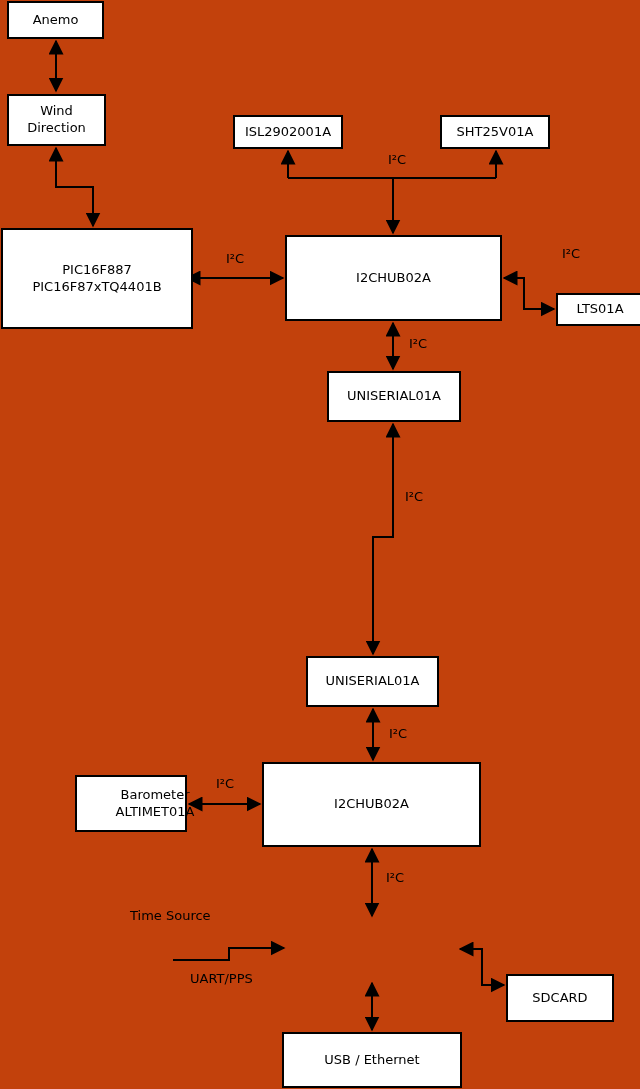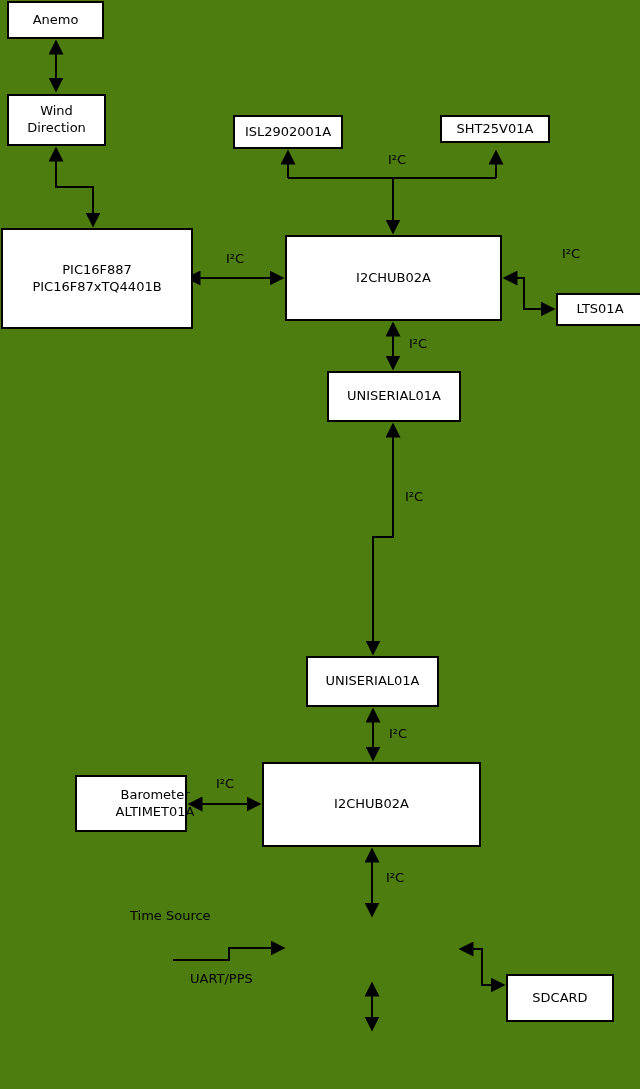--- a/index.html
+++ b/index.html
@@ -4,21 +4,21 @@
 <style>
   html, body {
     margin: 0;
     padding: 0;
     background: #ffffff;
   }
   #canvas {
     position: relative;
     width: 640px;
     height: 1089px;
-    background: #4d7c0f;
+    background: #c2410c;
     font-family: "DejaVu Sans", sans-serif;
     color: #000000;
     overflow: hidden;
   }
   #connectors {
     position: absolute;
     left: 0;
     top: 0;
     width: 640px;
     height: 1089px;
@@ -84,21 +84,21 @@
 
   <div class="box" style="left:1px; top:228px; width:192px; height:101px;">
     <span>PIC16F887</span>
     <span>PIC16F87xTQ4401B</span>
   </div>
 
   <div class="box" style="left:233px; top:115px; width:110px; height:34px;">
     <span>ISL2902001A</span>
   </div>
 
-  <div class="box" style="left:440px; top:115px; width:110px; height:28px;justify-content:center;">
+  <div class="box" style="left:440px; top:115px; width:110px; height:34px;justify-content:center;">
     <span>SHT25V01A</span>
   </div>
 
   <div class="box" style="left:285px; top:235px; width:217px; height:86px;">
     <span>I2CHUB02A</span>
   </div>
 
   <div class="box" style="left:556px; top:293px; width:88px; height:33px;">
     <span>LTS01A</span>
   </div>
@@ -119,20 +119,23 @@
     <span>Barometer</span>
     <span>ALTIMET01A</span>
   </div>
 
 
 
   <div class="box" style="left:506px; top:960px; width:108px; height:48px;margin-top:14px;">
     <span>SDCARD</span>
   </div>
 
+  <div class="box" style="left:282px; top:1032px; width:180px; height:56px;">
+    <span>USB / Ethernet</span>
+  </div>
 
   <span class="lbl" style="left:388px; top:152px;">I²C</span>
   <span class="lbl" style="left:226px; top:251px;">I²C</span>
   <span class="lbl" style="left:562px; top:246px;">I²C</span>
   <span class="lbl" style="left:409px; top:336px;">I²C</span>
   <span class="lbl" style="left:405px; top:489px;">I²C</span>
   <span class="lbl" style="left:389px; top:726px;">I²C</span>
   <span class="lbl" style="left:216px; top:776px;">I²C</span>
   <span class="lbl" style="left:386px; top:870px;">I²C</span>
   <span class="lbl" style="left:82px; top:908px;margin-left:48px;">Time Source</span>

